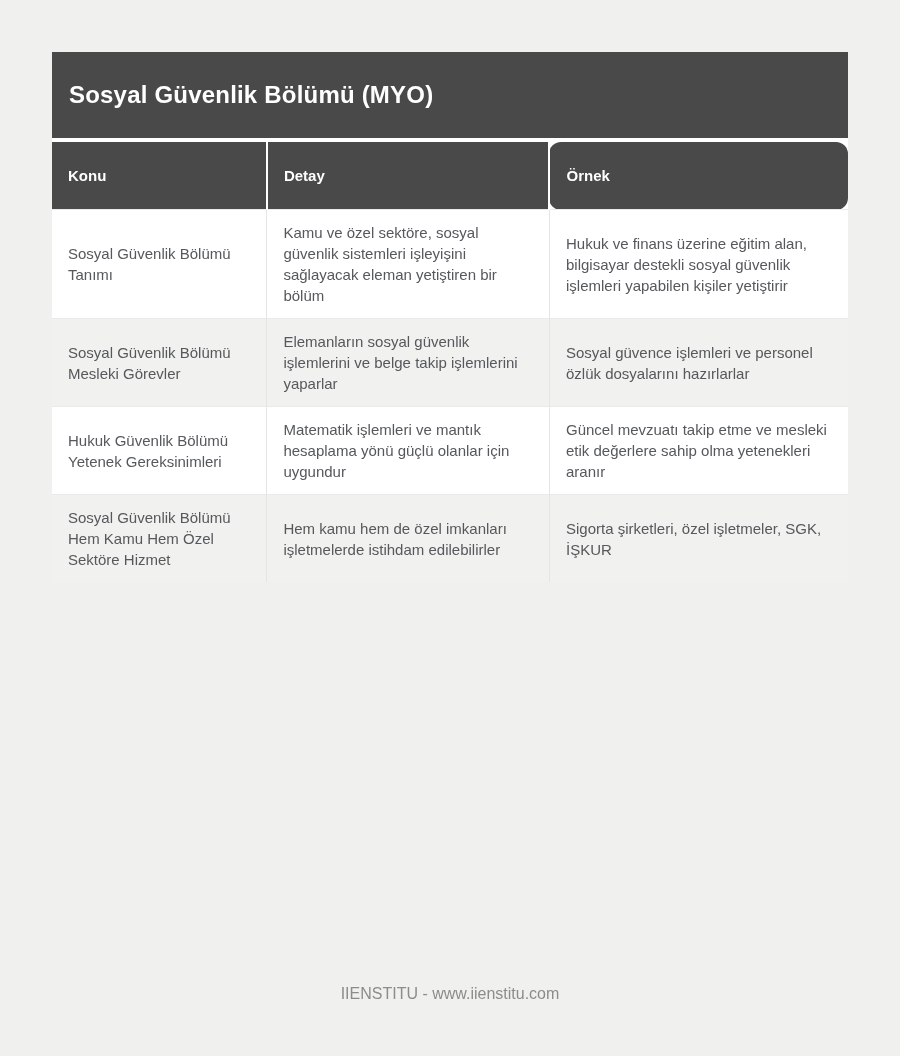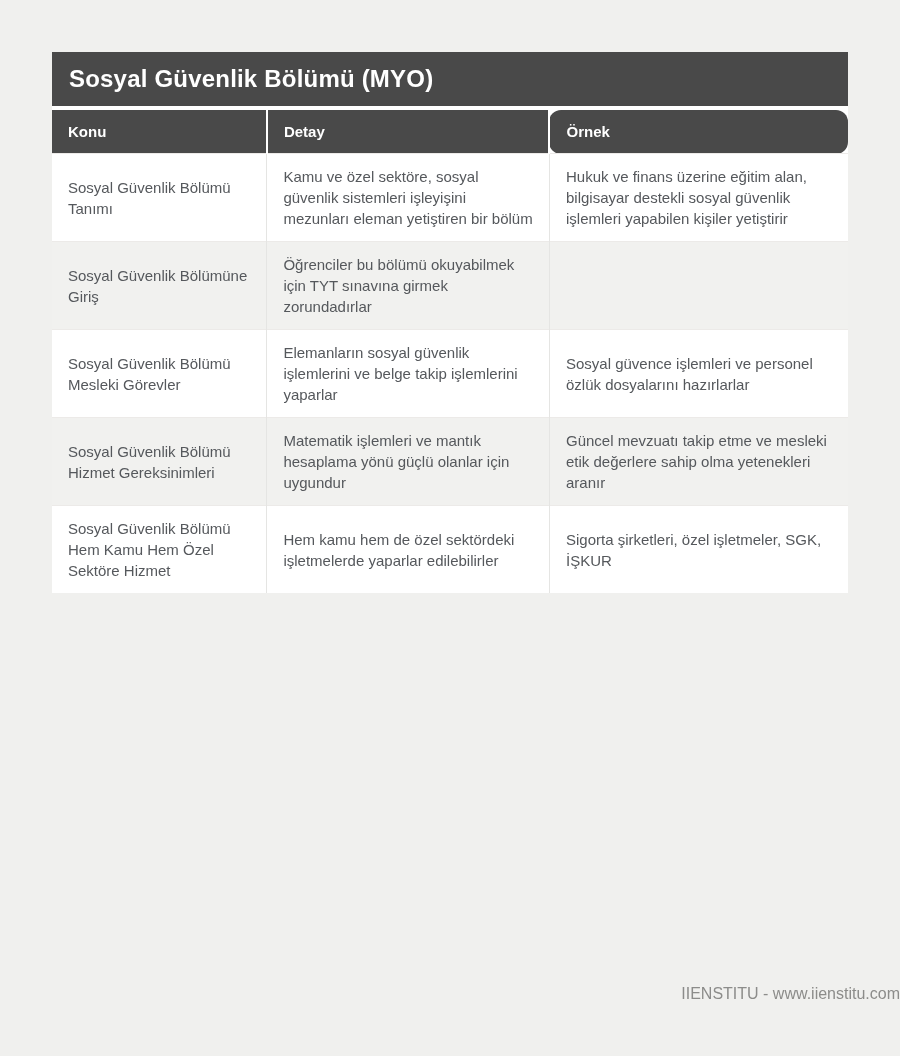--- a/index.html
+++ b/index.html
@@ -14,36 +14,36 @@
     position: absolute;
     left: 52px; top: 52px;
     width: 796px;
     background: #ffffff;
   }
   .title-bar {
     background: #494949;
     color: #ffffff;
     font-size: 24px;
     font-weight: bold;
-    padding: 13px 17px;
+    padding: 29px 17px;
     letter-spacing: 0.2px;
   }
   .gap { height: 4px; background: #ffffff; }
   table.doc-table {
     width: 100%;
     border-collapse: collapse;
     font-size: 15px;
     color: #55585c;
   }
   table.doc-table thead th {
     background: #494949;
     color: #ffffff;
     font-weight: bold;
     text-align: left;
-    padding: 13px 16px;
+    padding: 25px 16px;
     font-size: 15px;
     border-left: 2px solid #ffffff;
   }
   table.doc-table thead th:first-child { border-left: none; }
   table.doc-table thead th:nth-child(1) { width: 27%; }
   table.doc-table thead th:nth-child(2) { width: 35.5%; margin-left: 36px; }
   table.doc-table thead th:nth-child(3) { width: 37.5%; border-radius: 12px; }
   table.doc-table tbody td {
     padding: 12px 16px;
     vertical-align: middle;
@@ -51,21 +51,21 @@
     border-left: 1px solid #e5e5e3;
     border-top: 1px solid #eceae8;
   }
   table.doc-table tbody td:first-child { border-left: none; }
   table.doc-table tbody tr:nth-child(odd)  { background: #ffffff; }
   table.doc-table tbody tr:nth-child(even) { background: #f1f1ef; }
   .footer {
     position: absolute;
     left: 0; top: 985px;
     width: 900px;
-    text-align: right;
+    text-align: center;
     color: #8c8c8a;
     font-size: 16px;
   }
 </style>
 </head>
 <body>
 
 <div class="card">
   <div class="title-bar">Sosyal Güvenlik Bölümü (MYO)</div>
   <div class="gap"></div>
@@ -73,40 +73,35 @@
     <thead>
       <tr>
         <th>Konu</th>
         <th>Detay</th>
         <th>Örnek</th>
       </tr>
     </thead>
     <tbody>
       <tr>
         <td>Sosyal Güvenlik Bölümü Tanımı</td>
-        <td>Kamu ve özel sektöre, sosyal güvenlik sistemleri işleyişini mezunları eleman yetiştiren bir bölüm</td>
+        <td>Kamu ve özel sektöre, sosyal güvenlik sistemleri işleyişini sağlayacak eleman yetiştiren bir bölüm</td>
         <td>Hukuk ve finans üzerine eğitim alan, bilgisayar destekli sosyal güvenlik işlemleri yapabilen kişiler yetiştirir</td>
-      </tr>
-      <tr>
-        <td>Sosyal Güvenlik Bölümüne Giriş</td>
-        <td>Öğrenciler bu bölümü okuyabilmek için TYT sınavına girmek zorundadırlar</td>
-        <td></td>
       </tr>
       <tr>
         <td>Sosyal Güvenlik Bölümü Mesleki Görevler</td>
         <td>Elemanların sosyal güvenlik işlemlerini ve belge takip işlemlerini yaparlar</td>
         <td>Sosyal güvence işlemleri ve personel özlük dosyalarını hazırlarlar</td>
       </tr>
       <tr>
-        <td>Sosyal Güvenlik Bölümü Hizmet Gereksinimleri</td>
+        <td>Hukuk Güvenlik Bölümü Yetenek Gereksinimleri</td>
         <td>Matematik işlemleri ve mantık hesaplama yönü güçlü olanlar için uygundur</td>
         <td>Güncel mevzuatı takip etme ve mesleki etik değerlere sahip olma yetenekleri aranır</td>
       </tr>
       <tr>
         <td>Sosyal Güvenlik Bölümü Hem Kamu Hem Özel Sektöre Hizmet</td>
-        <td>Hem kamu hem de özel sektördeki işletmelerde yaparlar edilebilirler</td>
+        <td>Hem kamu hem de özel imkanları işletmelerde istihdam edilebilirler</td>
         <td>Sigorta şirketleri, özel işletmeler, SGK, İŞKUR</td>
       </tr>
     </tbody>
   </table>
 </div>
 
 <div class="footer">IIENSTITU - www.iienstitu.com</div>
 
 </body></html>

